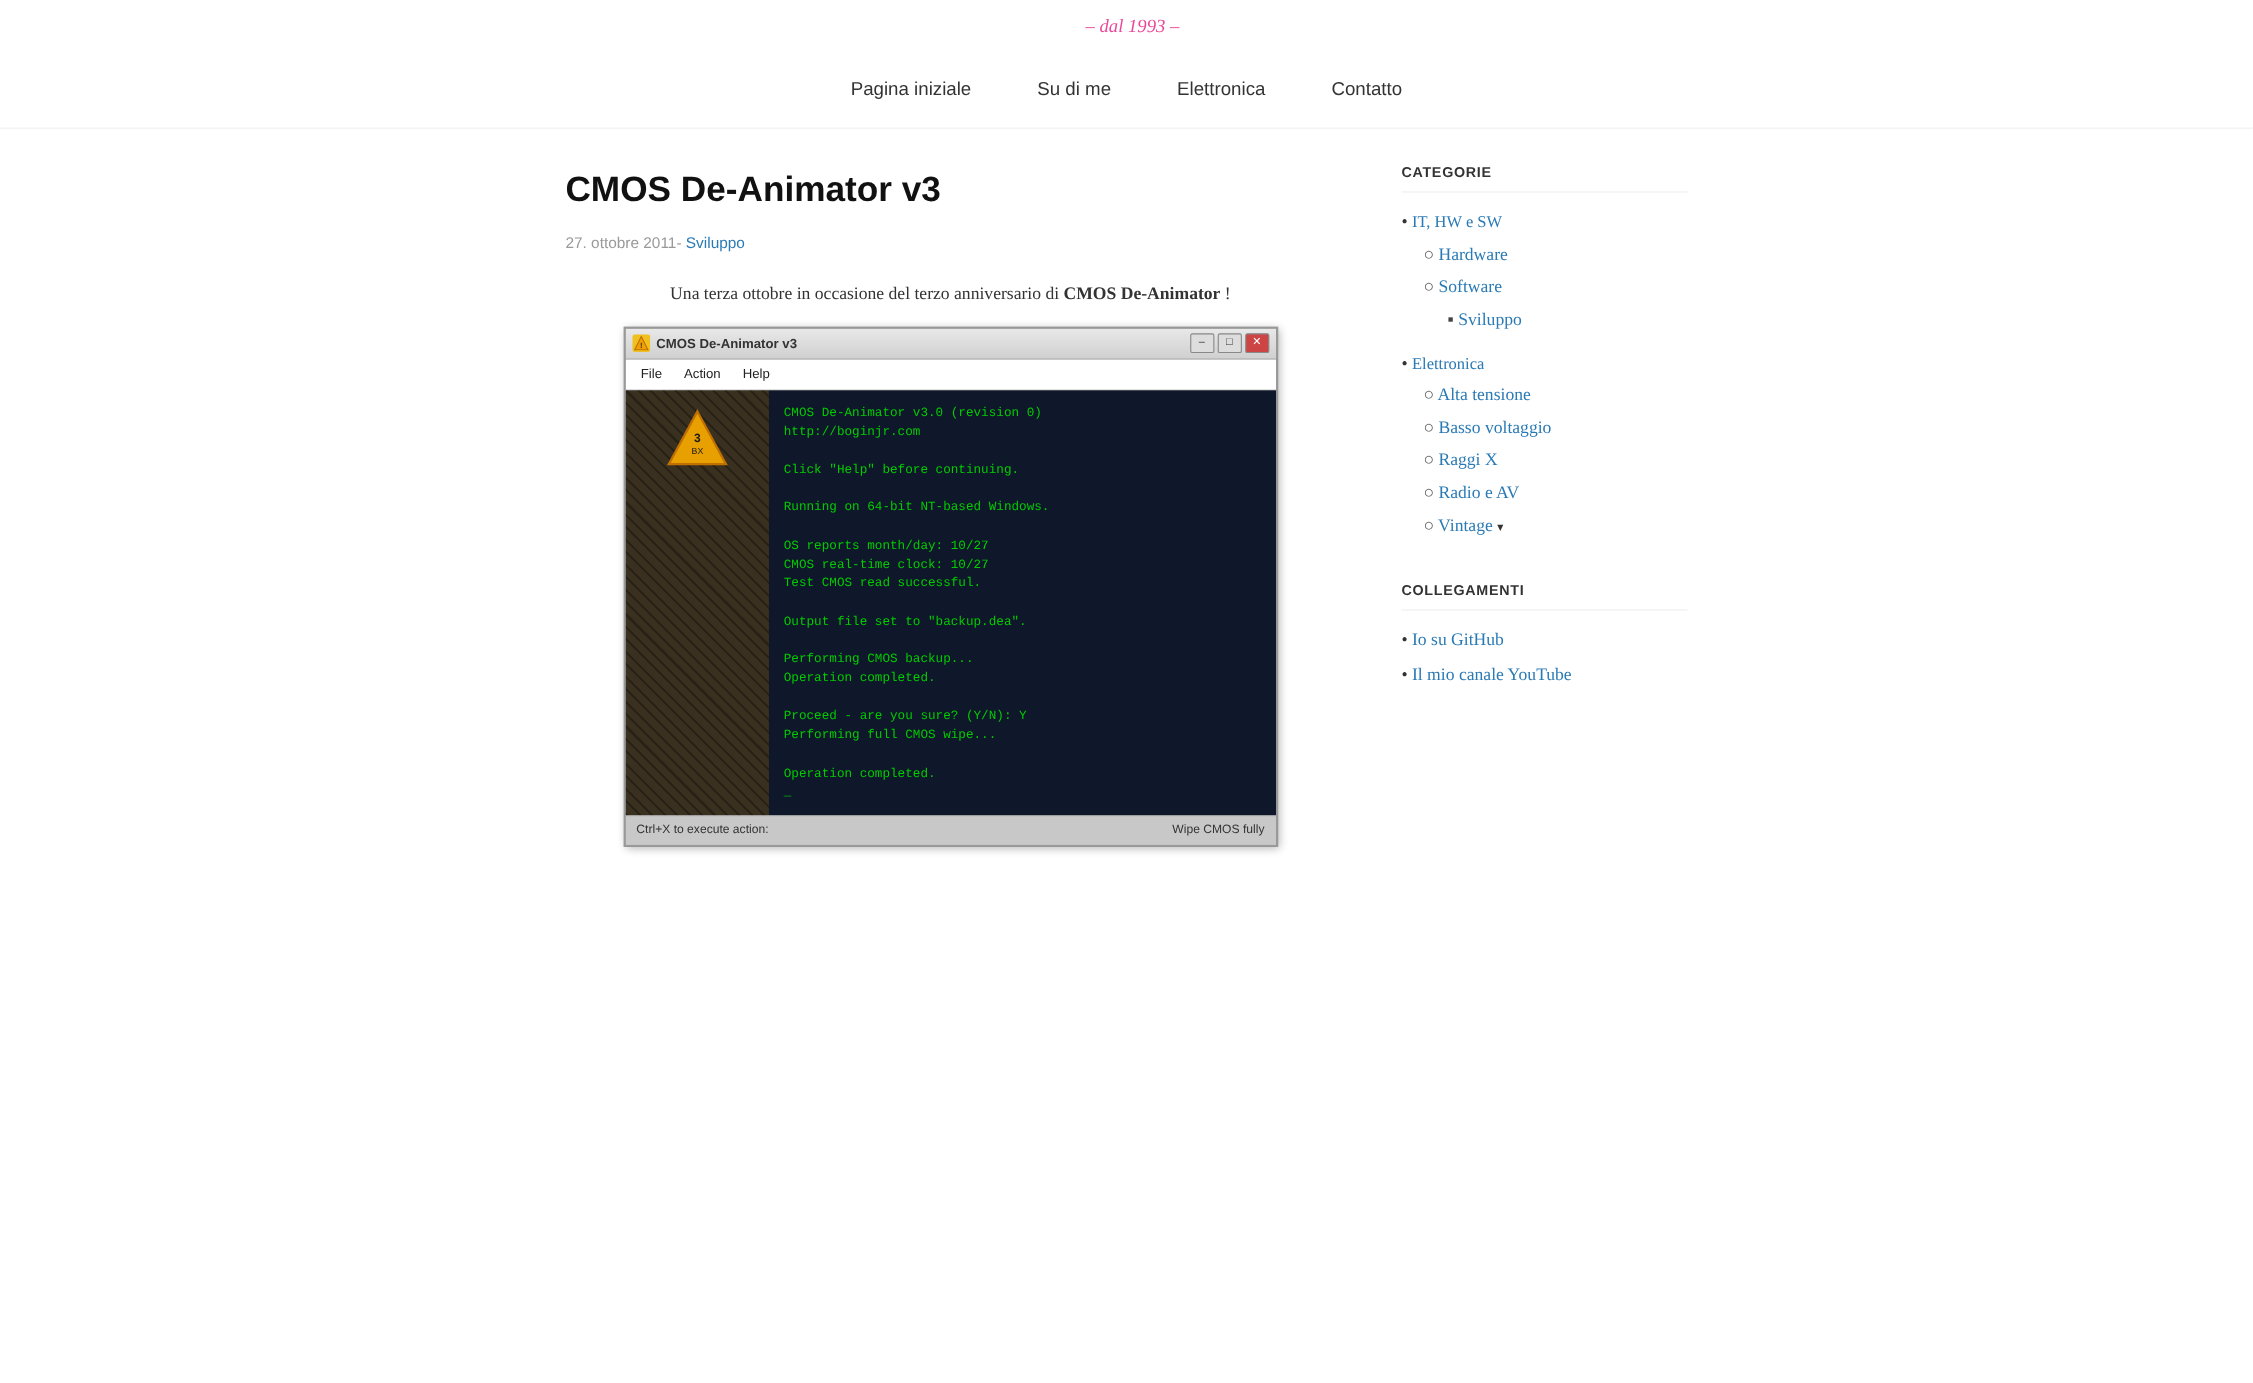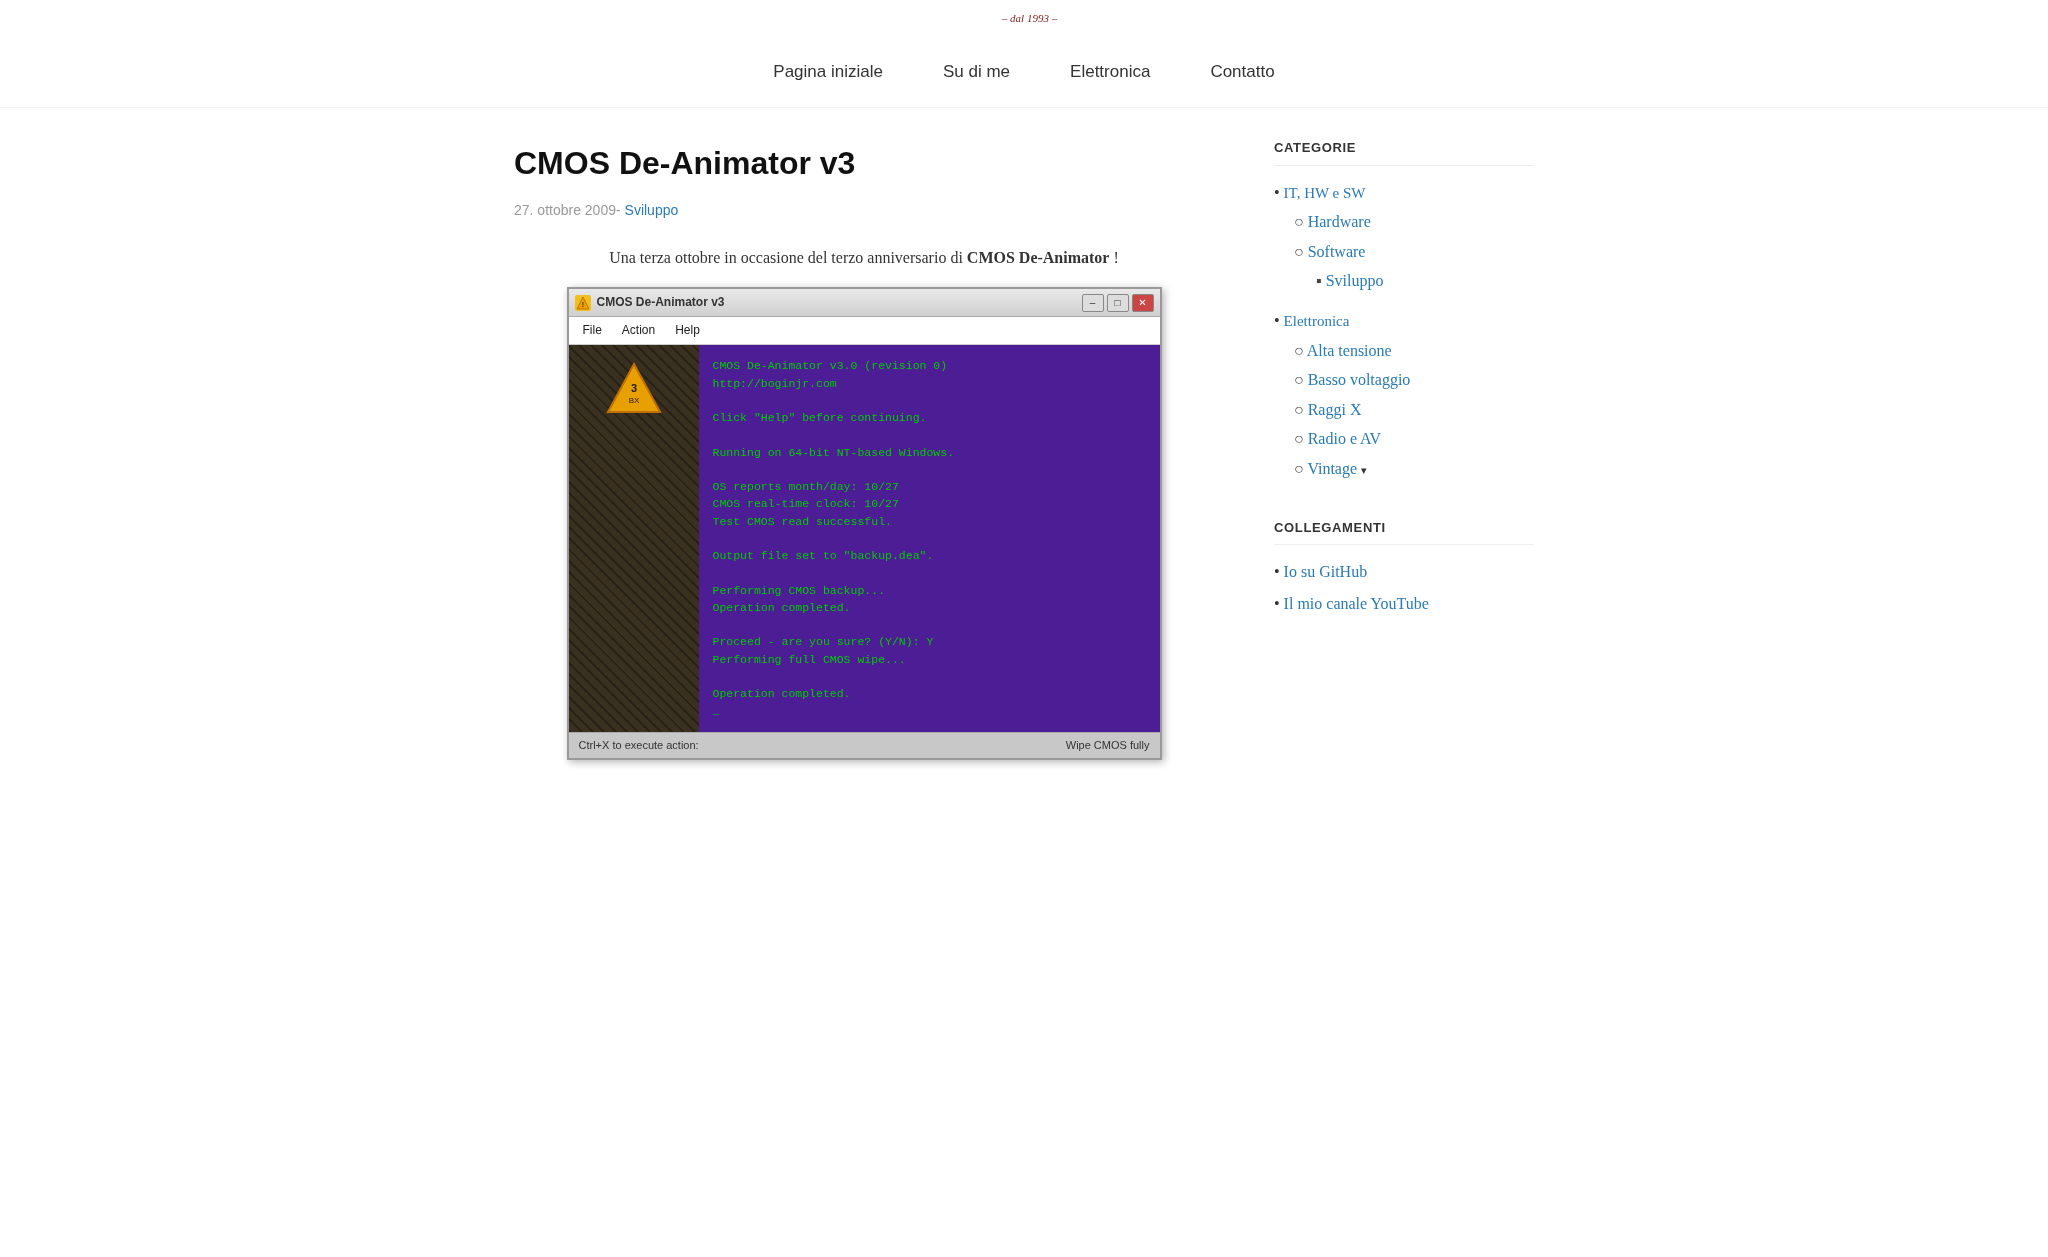--- a/index.html
+++ b/index.html
@@ -12,22 +12,22 @@
     }
     a { color: #2a7ab5; text-decoration: none; }
 
     
     .site-header {
       text-align: center;
       padding: 10px 0 0 0;
       border-bottom: 1px solid #eee;
     }
     .site-tagline {
-      font-size: 11px;
-      color: #7f1d1d;
+      font-size: 17px;
+      color: #ec4899;
       font-style: italic;
       padding-bottom: 8px;
       margin-left: 11px;
     }
     .main-nav {
       display: flex;
       justify-content: center;
       gap: 60px;
       padding: 22px 0 22px 0;
     }
@@ -169,21 +169,21 @@
           rgba(0,0,0,0.3) 0px,
           rgba(0,0,0,0.3) 2px,
           transparent 2px,
           transparent 8px
         );
       position: relative;
       flex-shrink: 0;
     }
     .app-terminal {
       flex: 1;
-      background: #4c1d95;
+      background: #0f172a;
       padding: 12px 14px;
       font-family: 'Courier New', monospace;
       font-size: 11.5px;
       color: #00cc00;
       line-height: 1.5;
       white-space: pre-wrap;
     }
     .app-statusbar {
       background: #c8c8c8;
       border-top: 1px solid #aaa;
@@ -280,21 +280,21 @@
     <a href="#">Elettronica</a>
     <a href="#">Contatto</a>
   </nav>
 </header>
 
 <div class="page-wrapper">
 
   <main class="main-content">
     <h1 class="post-title">CMOS De-Animator v3</h1>
     <div class="post-meta">
-      <span>27. ottobre 2009</span><span>- </span><a href="#">Sviluppo</a>
+      <span>27. ottobre 2011</span><span>- </span><a href="#">Sviluppo</a>
     </div>
 
     <p class="post-intro">
       <span>Una terza ottobre in occasione del terzo anniversario di </span><strong>CMOS De-Animator</strong><span> !</span>
     </p>
 
     <div class="screenshot-container">
       <div class="app-window">
 
         <div class="title-bar">

